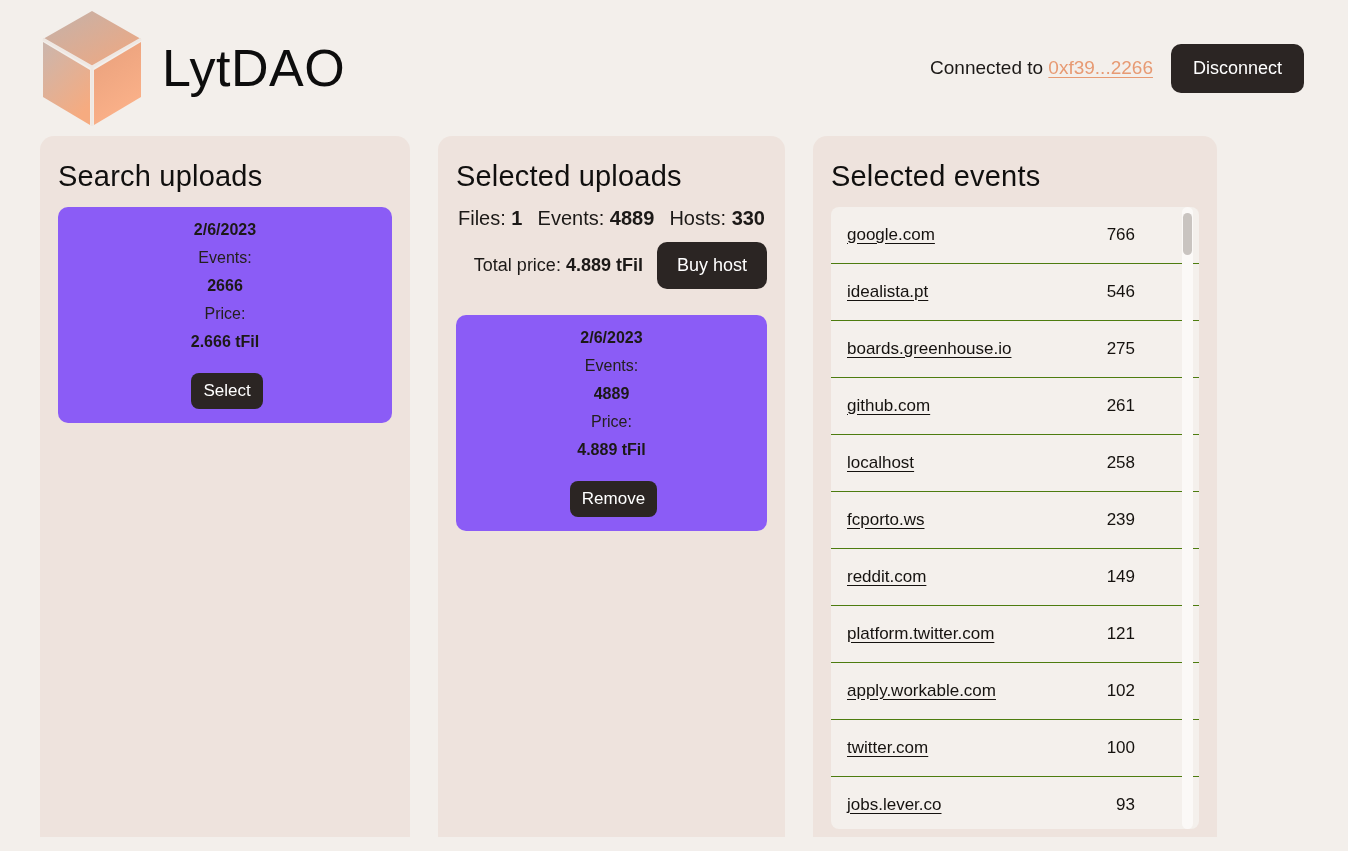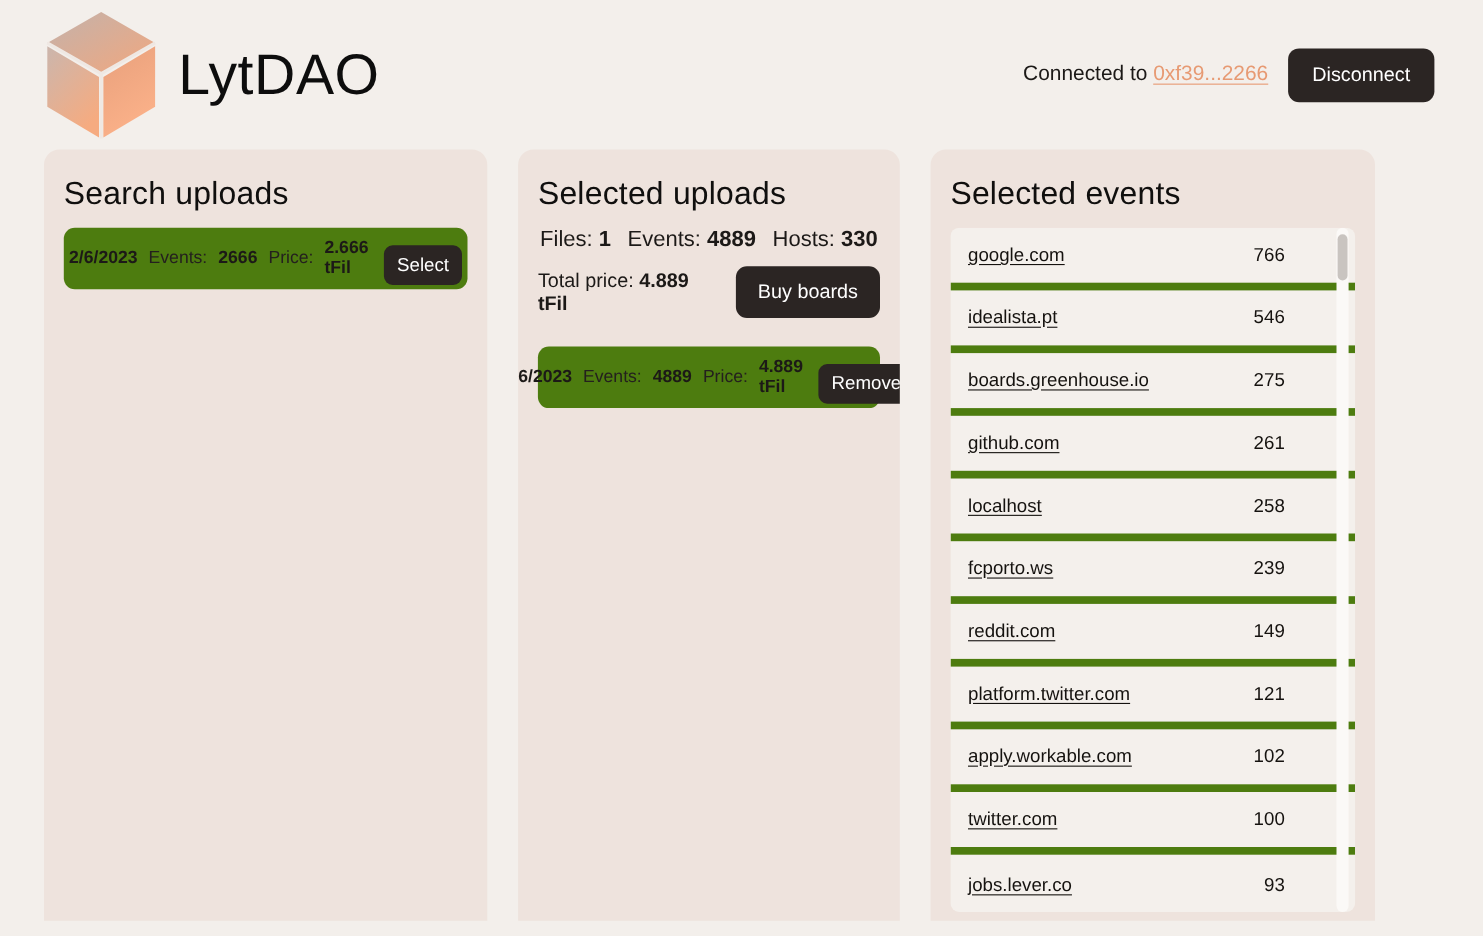--- a/index.html
+++ b/index.html
@@ -94,21 +94,21 @@
 
   .panel {
     background: #eee3dd;
     border-radius: 14px 14px 0 0;
     height: 701px;
     padding: 20px 18px 0 18px;
     overflow: hidden;
     position: relative;
   }
 
-  .panel-a { width: 403px; }
+  .panel-a { width: 370px; }
   .panel-b { width: 347px; }
   .panel-c { width: 404px; }
 
   .panel-title {
     font-size: 29px;
     font-weight: 400;
     letter-spacing: 0.2px;
     color: #100f0e;
     margin: 4px 0 14px 0;
   }
@@ -135,28 +135,29 @@
   }
   .search-input::placeholder { color: #8d8885; }
 
   .btn-select-all {
     font-size: 18px;
     padding: 12px 20px;
   }
 
   
   .upload-card {
-    background: #4d7c0f;
+    background: #8b5cf6;
     border-radius: 10px;
-    padding: 4px 16px;
+    padding: 14px 16px;
     display: flex;
     align-items: center;
     justify-content: center;
     gap: 10px;
     font-size: 16px;
+    flex-direction: column;
   }
 
   .uc-date { font-weight: 700; }
   .uc-label { color: #24201e; }
   .uc-strong { font-weight: 700; }
 
   .btn-small {
     font-size: 17px;
     padding: 8px 12px;
     border-radius: 8px;
@@ -204,21 +205,21 @@
     height: 100%;
     overflow: hidden;
   }
 
   .event-row {
     display: flex;
     align-items: center;
     justify-content: space-between;
     height: 57px;
     padding: 0 18px 0 16px;
-    border-bottom: 7px solid #4d7c0f;
+    border-bottom: 1px solid #4d7c0f;
     font-size: 17px;
   }
   .event-row:last-child { border-bottom: 1px solid #e3ded8; }
 
   .event-host {
     text-decoration: underline;
     text-underline-offset: 3px;
     color: #15120f;
     cursor: pointer;
   }
@@ -320,21 +321,21 @@
         <span>Hosts:</span>
         <b>330</b>
       </div>
     </div>
 
     <div class="total-row">
       <div class="total-label">
         <span>Total price:</span>
         <b>4.889 tFil</b>
       </div>
-      <button class="btn btn-buy">Buy boards</button>
+      <button class="btn btn-buy">Buy host</button>
     </div>
 
     <div class="upload-card">
       <span class="uc-date">2/6/2023</span>
       <span class="uc-label">Events:</span>
       <span class="uc-strong">4889</span>
       <span class="uc-label">Price:</span>
       <span class="uc-strong">4.889 tFil</span>
       <button class="btn btn-small">Remove</button>
     </div>

